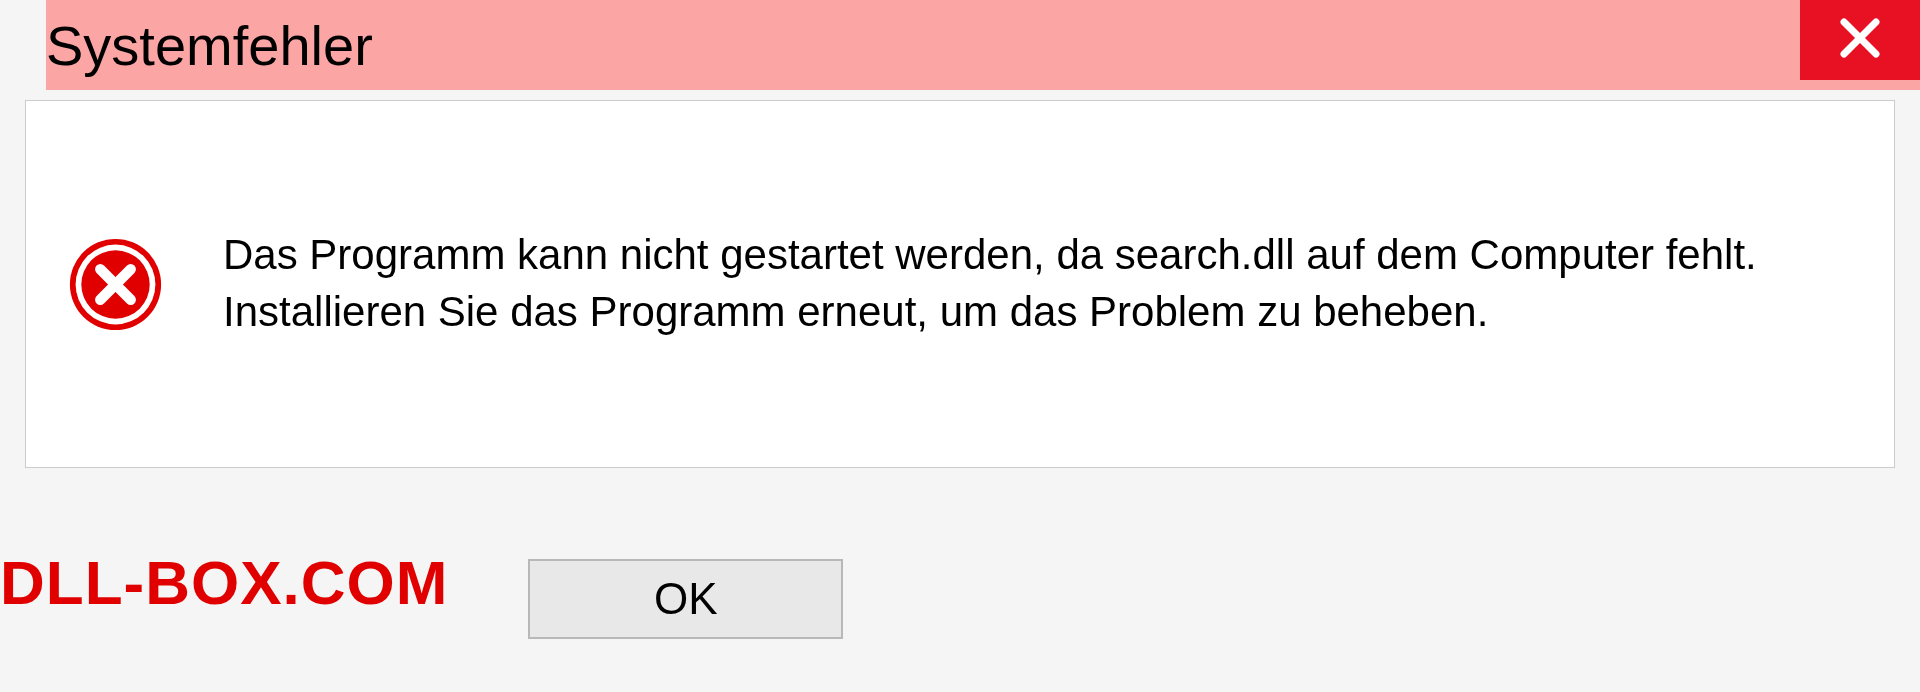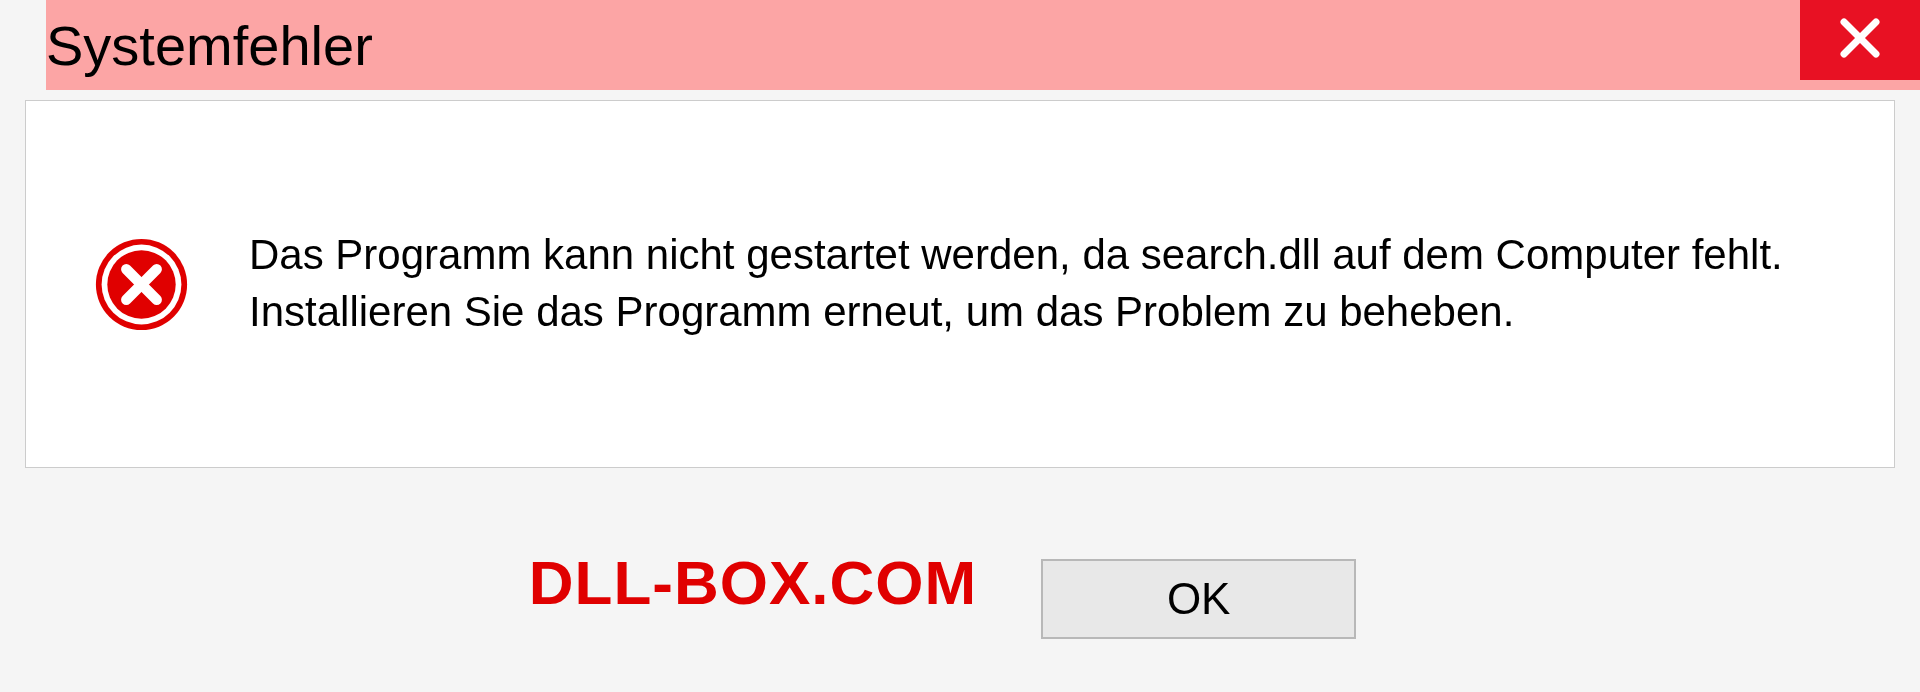--- a/index.html
+++ b/index.html
@@ -50,21 +50,21 @@
       width: 44px;
       height: 44px;
     }
     .content-panel {
       margin: 10px 25px 25px 25px;
       background: #ffffff;
       border: 1px solid #cccccc;
       height: 368px;
       display: flex;
       align-items: center;
-      padding: 0 60px 0 68px;
+      padding: 0 60px 0 42px;
     }
     .error-icon {
       flex-shrink: 0;
       width: 95px;
       height: 95px;
       margin-right: 60px;
     }
     .error-icon svg {
       width: 100%;
       height: 100%;
@@ -75,23 +75,23 @@
       color: #000;
     }
     .footer {
       position: absolute;
       bottom: 0;
       left: 0;
       right: 0;
       height: 175px;
       display: flex;
       align-items: center;
-      justify-content: center;
+      justify-content: flex-start;
       padding: 0 35px 45px 0;
-      gap: 64px;
+      gap: 80px;
     }
     .watermark {
       font-size: 62px;
       font-weight: 900;
       color: #e00000;
       letter-spacing: 1px;
       font-family: Arial, Helvetica, sans-serif;
     }
     .ok-button {
       width: 315px;

